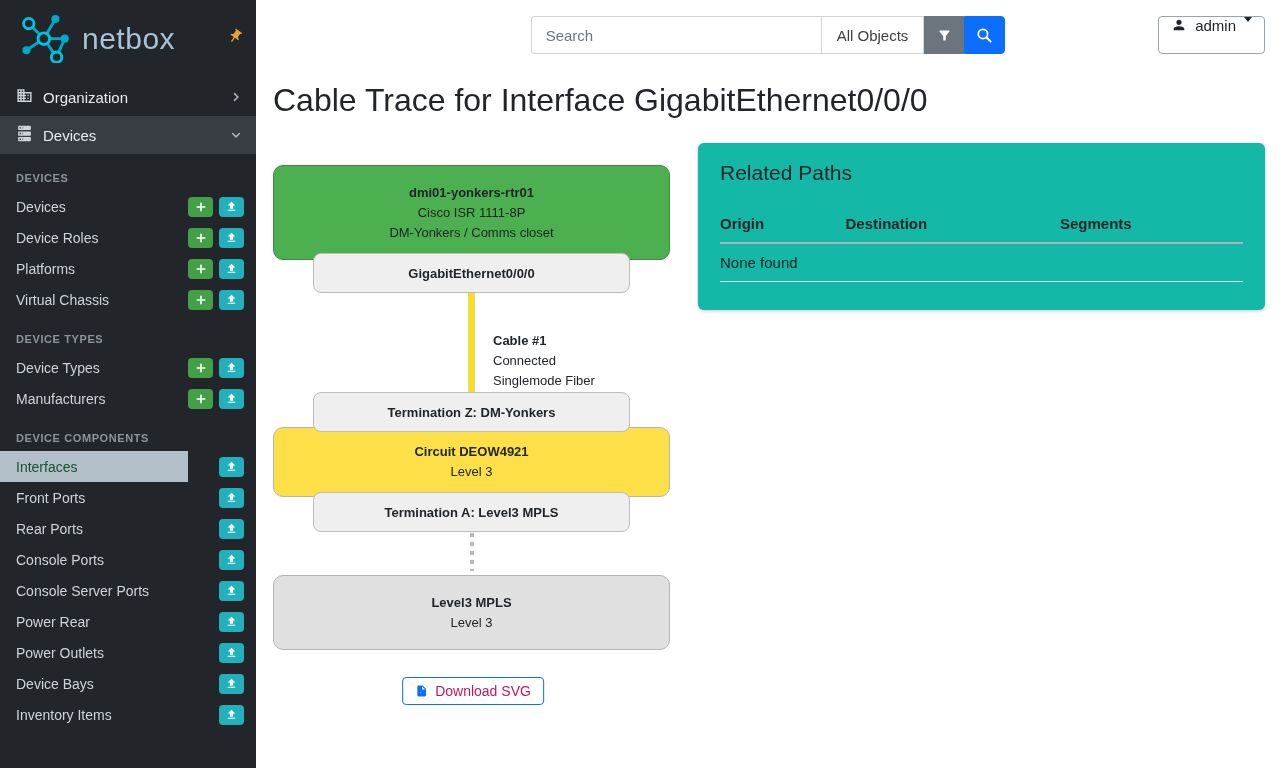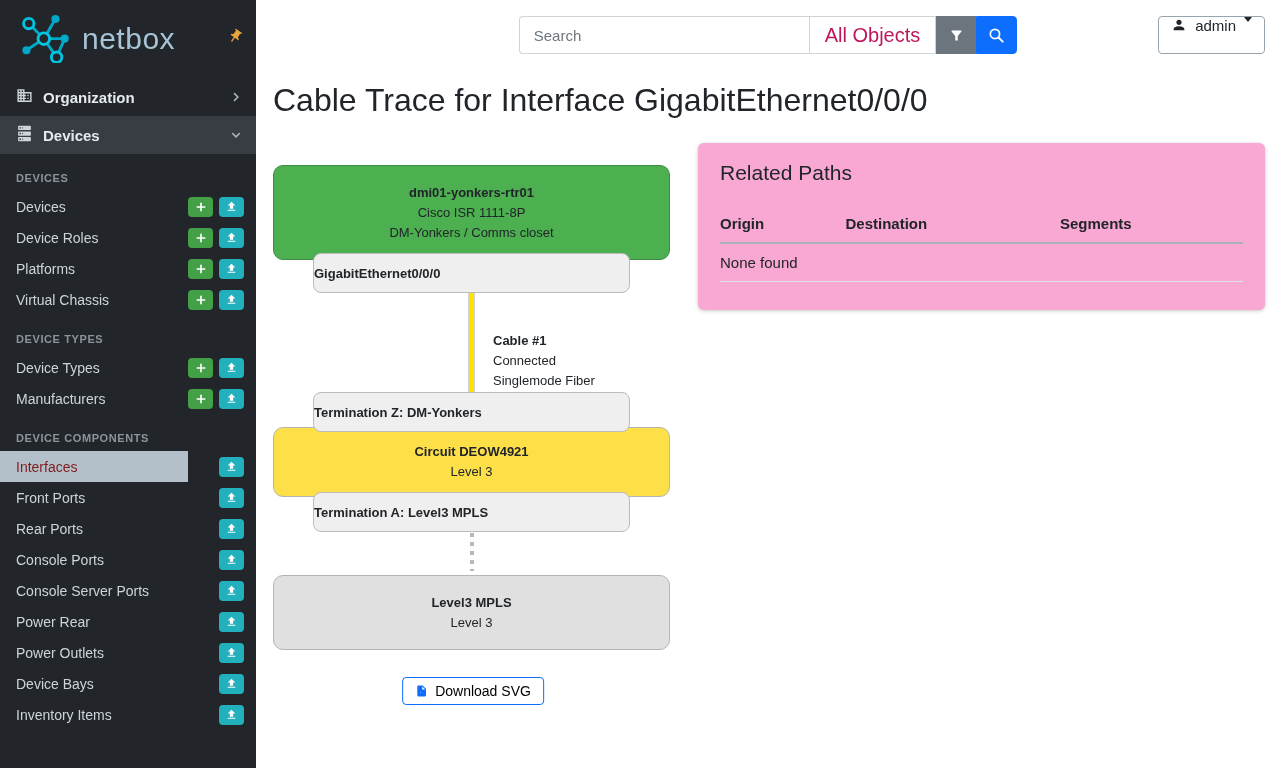--- a/index.html
+++ b/index.html
@@ -6,46 +6,46 @@
   html,body { width:1280px; height:768px; overflow:hidden; background:#fff;
               font-family:"Liberation Sans", sans-serif; }
   .app { display:flex; width:1280px; height:768px; }
 
   
   .sidebar { width:256px; flex-shrink:0; background:#22262a; color:#ced4da; overflow:hidden; }
   .brand { height:78px; display:flex; align-items:center; padding:12px 14px 12px 16px; position:relative; }
   .logo-text { font-size:30px; color:#a7c4d6; margin-left:8px; letter-spacing:.5px; }
   .pin-btn { position:absolute; right:14px; top:28px; cursor:pointer; transform:rotate(35deg); }
   .nav-row { height:38px; display:flex; align-items:center; gap:10px; padding:0 14px 0 16px;
-             font-size:15px; color:#e6eaed; cursor:pointer;font-weight:bold; }
+             font-size:15px; color:#e6eaed; cursor:pointer; }
   .nav-row.active { background:#373d43; }
   .nav-chev { margin-left:auto; display:flex; }
   .section-title { margin:18px 0 7px; padding:0 16px; font-size:11px; font-weight:700;
                    color:#8b949b; letter-spacing:.6px; }
   .item-row { display:flex; align-items:center; height:31px; padding-right:12px; font-size:14px; }
   .item-link { flex:1; align-self:stretch; display:flex; align-items:center; padding-left:16px;
                color:#ced4da; text-decoration:none; cursor:pointer; }
-  .item-row.selected .item-link { background:#b4c0c9; color:#7f1d1d; }
+  .item-row.selected .item-link { background:#b4c0c9; color:#14532d; }
   .btn-slot { width:56px; display:flex; gap:6px; justify-content:flex-end; }
   .mini-btn { width:25px; height:20px; border-radius:4px; display:flex; align-items:center;
               justify-content:center; cursor:pointer; }
   .mini-btn.add { background:#43a047; }
   .mini-btn.import { background:#23b0bd; }
 
   
   .main { flex:1; background:#fff; }
   .topbar { height:70px; display:flex; align-items:center; justify-content:center; position:relative; }
   .search-group { display:flex; }
   .search-group > * { height:38px; }
   .search-input { width:290px; border:1px solid #ced4da; border-right:none;
                   border-radius:4px 0 0 4px; padding:0 14px; font-size:15px; color:#212529;
                   outline:none; font-family:inherit; }
   .search-input::placeholder { color:#6c757d; }
-  .btn-scope { padding:0 15px; border:1px solid #ced4da; background:#fff; font-size:20px;
-               color:#be185d; cursor:pointer; font-family:inherit; }
+  .btn-scope { padding:0 15px; border:1px solid #ced4da; background:#fff; font-size:15px;
+               color:#404040; cursor:pointer; font-family:inherit; }
   .btn-filter { width:40px; border:1px solid #6c757d; background:#6c757d; display:flex;
                 align-items:center; justify-content:center; cursor:pointer; }
   .btn-search { width:41px; border:1px solid #0d6efd; background:#0d6efd; border-radius:0 4px 4px 0;
                 display:flex; align-items:center; justify-content:center; cursor:pointer; }
   .user-btn { position:absolute; right:15px; top:16px; height:38px; display:flex; 
               gap:8px; padding:0 12px; border:1px solid #99a3ac; border-radius:4px; background:#fff;
               font-size:15px; color:#212529; cursor:pointer; }
   .caret { width:0; height:0; border-left:4px solid transparent; border-right:4px solid transparent;
            border-top:5px solid #212529; }
 
@@ -56,41 +56,41 @@
   .trace-col { width:400px; flex-shrink:0; margin-top:22px; }
   .paths-col { flex:1; margin-left:25px; }
 
   
   .trace-canvas { position:relative; width:400px; height:620px; font-size:13px; color:#212529; }
   .node-box { position:absolute; border-radius:10px; display:flex; flex-direction:column;
               align-items:center; justify-content:center; line-height:20px; text-align:center; }
   .device-box { left:0; top:0; width:397px; height:95px; background:#4caf50; border:1px solid #3d8b40; }
   .sub-box { position:absolute; left:40px; width:317px; height:40px; background:#efefef;
              border:1px solid #bcbcbc; border-radius:8px; display:flex; align-items:center;
-             font-weight:700; z-index:2; }
+             justify-content:center; font-weight:700; z-index:2; }
   .iface-box { top:88px; }
   .term-z-box { top:227px; }
   .term-a-box { top:327px; }
   .circuit-box { left:0; top:262px; width:397px; height:70px; background:#fde047; border:1px solid #b5b5b5; z-index:1; }
   .pn-box { left:0; top:410px; width:397px; height:75px; background:#e0e0e0; border:1px solid #b5b5b5; }
   .bold { font-weight:700; }
   .cable-line { position:absolute; left:196px; top:128px; width:5px; height:100px; background:#ffe100;
                 box-shadow:0 0 0 1px rgba(0,0,0,.18); }
   .cable-info { position:absolute; left:220px; top:150px; line-height:20px;margin-top:16px; }
   .dotted-line { position:absolute; left:197px; top:368px; width:4px; height:38px;
                  background:repeating-linear-gradient(to bottom,#b3b9bf 0 4px,transparent 4px 9px); }
   .download-btn { position:absolute; top:512px; left:50%; transform:translateX(-50%);
                   display:flex; align-items:center; gap:7px; padding:5px 12px; background:#fff;
-                  border:1px solid #0d6efd; border-radius:4px; color:#000000; font-size:14px;
+                  border:1px solid #0d6efd; border-radius:4px; color:#be185d; font-size:14px;
                   cursor:pointer; white-space:nowrap; font-family:inherit;text-align:center; }
   .trace-result { position:absolute; top:598px; width:100%; text-align:center; font-size:28px;
                   font-weight:500; color:#2f9e4e; }
 
   
-  .card { background:#f9a8d4; border-radius:6px; padding:18px 22px 28px;
+  .card { background:#14b8a6; border-radius:6px; padding:18px 22px 28px;
           box-shadow:0 1px 4px rgba(0,0,0,.2), 0 0 1px rgba(0,0,0,.12); }
   .card-title { font-size:21px; font-weight:400; color:#212529; margin-bottom:24px; }
   .paths-table { width:100%; border-collapse:collapse; font-size:15px; color:#212529; }
   .paths-table th { text-align:left; font-weight:700; padding:6px 0 10px;
                     border-bottom:2px solid #aab1b7; }
   .paths-table td { padding:10px 0; border-bottom:1px solid #dee2e6; }
 </style>
 </head>
 <body>
 

